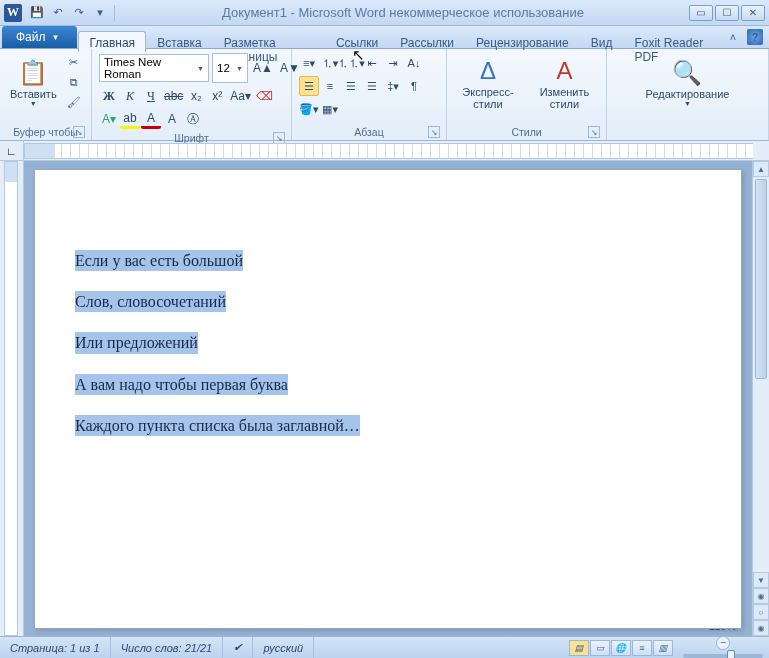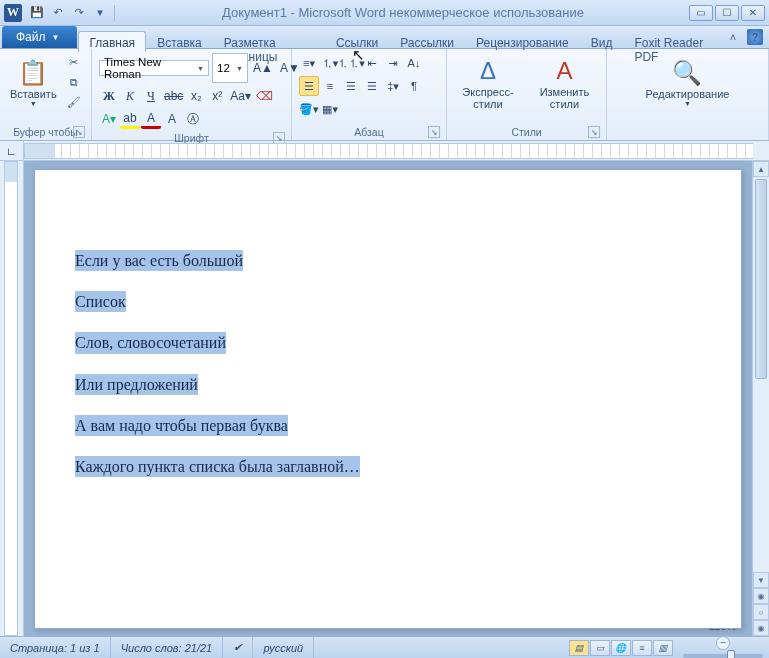--- a/index.html
+++ b/index.html
@@ -134,21 +134,21 @@
   }
   .big-btn .ico { font-size:24px; margin-bottom:2px; }
   .small-col { display:flex;flex-direction:column;gap:2px; padding:2px 2px; }
   .small-btn {
     width:18px;height:18px;display:flex;align-items:center;justify-content:center;
     color:#3b5c86;font-size:11px;border-radius:2px;
   }
   .font-controls { display:flex;flex-direction:column;gap:3px;padding:2px 3px; }
   .font-row1 { display:flex;gap:3px;align-items:center; }
   .font-name {
-    width:110px;height:16px;background:#fff;border:1px solid #a8bfda;
+    width:110px;height:28px;background:#fff;border:1px solid #a8bfda;
     padding:2px 4px;font-size:11.5px;display:flex;align-items:center;
     justify-content:space-between;
   }
   .font-size {
     width:36px;height:20px;background:#fff;border:1px solid #a8bfda;
     padding:14px 4px;font-size:11.5px;display:flex;align-items:center;
     justify-content:space-between;
   }
   .dd-arrow{font-size:7px;color:#555;}
   .font-row2,.font-row3{display:flex;gap:1px;}
@@ -364,21 +364,20 @@
 
 <div class="doc-area">
   <div class="ruler-v">
     <div class="ruler-v-strip">
         <div class="ruler-v-margin"></div>
       </div>
   </div>
   <div class="page-bg">
     <div class="page">
       <div><span class="doc-line sel">Если у вас есть большой</span></div>
-      <div><span class="doc-line sel">Список</span></div>
       <div><span class="doc-line sel">Слов, словосочетаний</span></div>
       <div><span class="doc-line sel">Или предложений</span></div>
       <div><span class="doc-line sel">А вам надо чтобы первая буква</span></div>
       <div><span class="doc-line sel">Каждого пункта списка была заглавной…</span></div>
     </div>
   </div>
   <div class="scroll-v">
     <div class="scroll-v-btn" style="top:0">▲</div>
     <div class="scroll-v-thumb"></div>
     <div class="scroll-v-btn" style="bottom:48px">▼</div>

